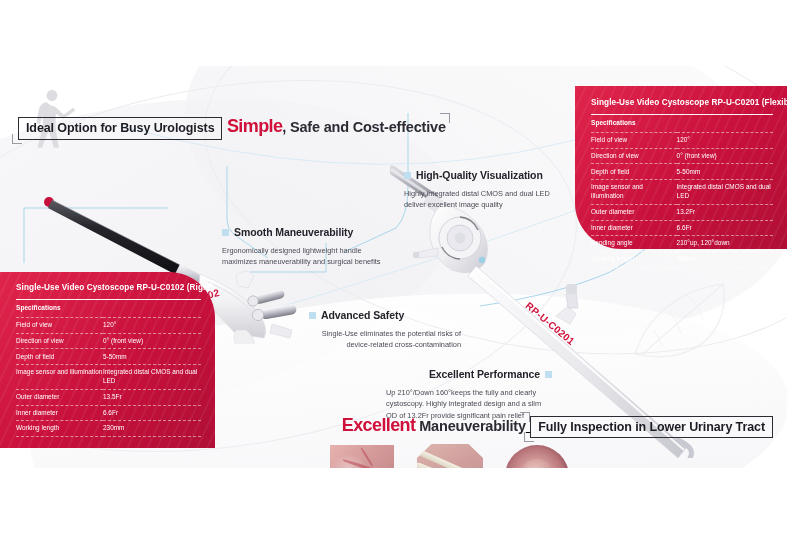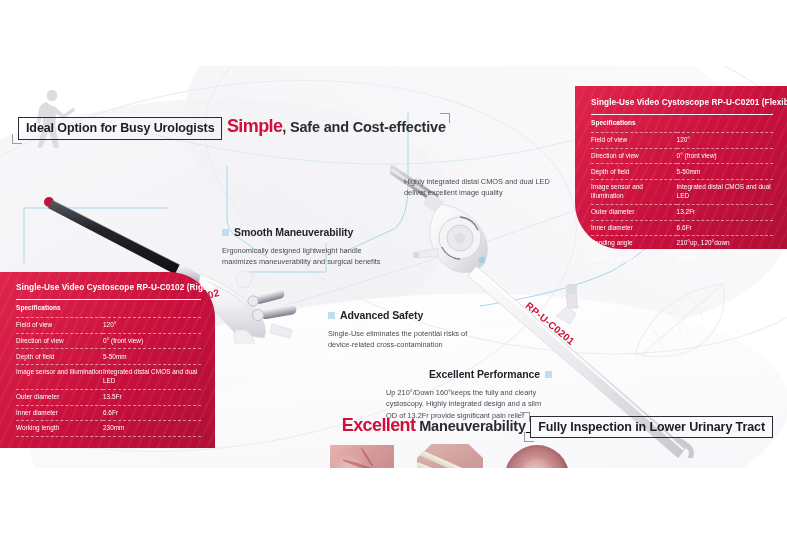--- a/index.html
+++ b/index.html
@@ -48,21 +48,21 @@
   
   .callout { position:absolute; z-index:32; }
   .co-head { display:flex; align-items:center; gap:5px; }
   .co-sq { width:7px; height:7px; background:#bfdff0; flex:none; }
   .co-title { font-size:10.5px; font-weight:800; color:#23232b; white-space:nowrap; letter-spacing:-.1px; }
   .co-body { margin-top:7px; font-size:7.4px; line-height:1.55; color:#4a4a55; }
   .co-head.rev { flex-direction:row-reverse; justify-content:flex-end; }
 
   .co-vis  { left:404px; top:103px; }
   .co-smooth { left:222px; top:160px; }
-  .co-safety { left:328px; top:243px; }
+  .co-safety { left:309px; top:243px;text-align:right; }
   .co-excel1 { left:18px; top:263px; }
   .co-excel2 { left:386px; top:302px; }
 
   
   .panel { position:absolute; z-index:45; color:#ffffff;
            background:linear-gradient(135deg,#e0254b 0%,#c8103c 55%,#b00f35 100%); }
   .panel::after { content:""; position:absolute; inset:0;
     background:repeating-linear-gradient(115deg, rgba(255,255,255,.05) 0 2px, rgba(255,255,255,0) 2px 9px);
     pointer-events:none; }
   .panel-tr { right:0; top:20px; width:212px; height:163px; border-radius:0 0 0 46px; }
@@ -238,20 +238,24 @@
       <path d="M86 120 L294 302" stroke="#ffffff" stroke-width="2.2" fill="none" opacity=".85"></path>
 
       <path d="M166 168 L178 158 L186 166 L180 176 Z" fill="#eeeef2" stroke="#d6d6dd" stroke-width=".6"></path>
       <path d="M176 146 L186 144 L188 160 L178 160 Z" fill="#e5e5eb" stroke="#cfcfd8" stroke-width=".6"></path>
       <rect x="176" y="136" width="11" height="10" rx="3" fill="#dcdce3"></rect>
 
       <path d="M288 292 Q306 300 300 310" stroke="#c9c9d2" stroke-width="5" fill="none" stroke-linecap="round"></path>
     </svg>
 
     <div class="callout co-vis">
+      <div class="co-head">
+        <span class="co-sq"></span>
+        <span class="co-title">High-Quality Visualization</span>
+      </div>
       <div class="co-body" style="width:150px">Highly integrated distal CMOS and dual LED deliver excellent image quality</div>
     </div>
 
     <div class="callout co-smooth">
       <div class="co-head">
         <span class="co-sq"></span>
         <span class="co-title">Smooth Maneuverability</span>
       </div>
       <div class="co-body" style="width:168px">Ergonomically designed lightweight handle maximizes maneuverability and surgical benefits</div>
     </div>

